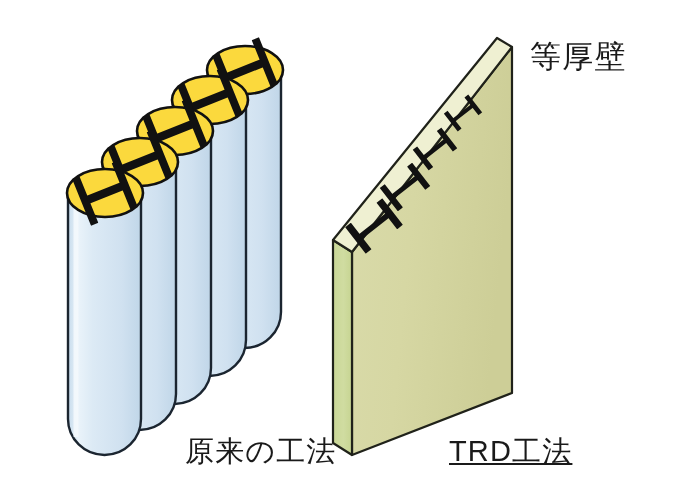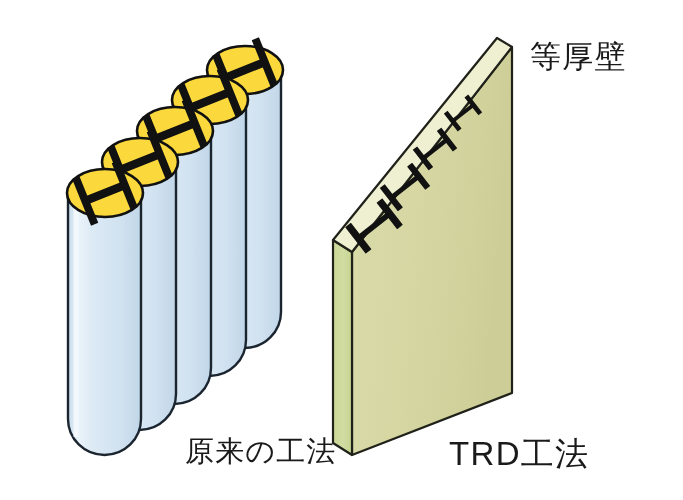--- a/index.html
+++ b/index.html
@@ -15,21 +15,21 @@
   svg.canvas{position:absolute;left:0;top:0;width:683px;height:500px;display:block;}
   .label{
     position:absolute;
     color:#1a1a1a;
     white-space:nowrap;
     letter-spacing:0.04em;
     font-weight:400;
   }
   #label-tokoatsuheki{left:530px;top:36px;font-size:31px;}
   #label-old-method{left:152px;top:432px;font-size:29px;margin-left:33px;}
-  #label-trd-method{left:449px;top:432px;font-size:33px;}
+  #label-trd-method{left:449px;top:432px;font-size:29px;text-decoration:underline;}
 </style>
 </head>
 <body>
 
 <div id="stage">
 
   <svg class="canvas" viewBox="0 0 683 500">
     <defs>
       <linearGradient id="cylGrad" x1="0" y1="0" x2="1" y2="0">
         <stop offset="0%" stop-color="#c6dbec"></stop>

